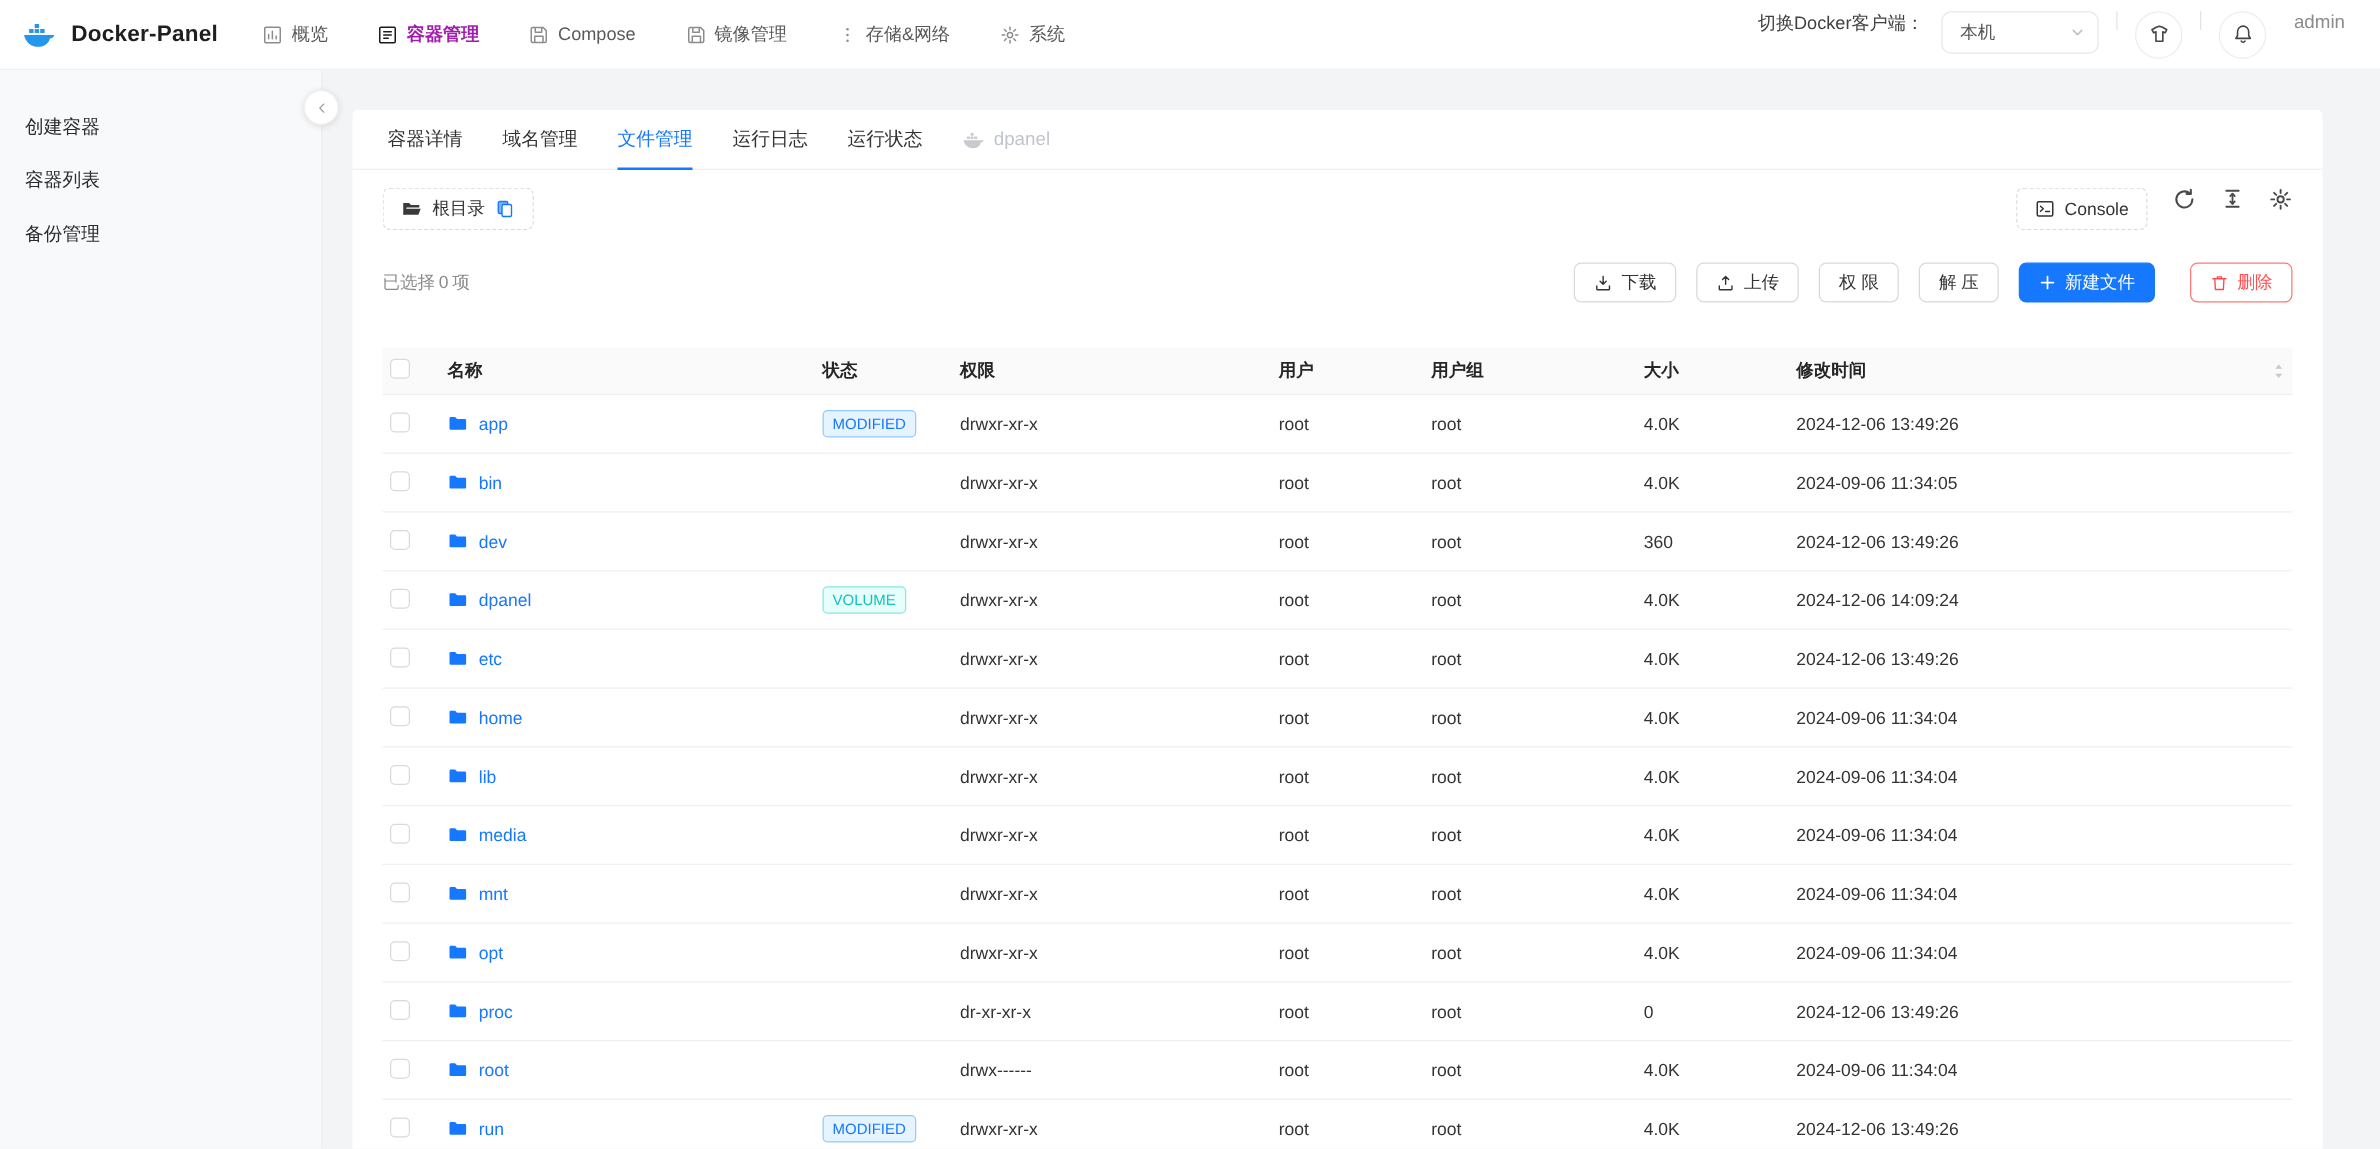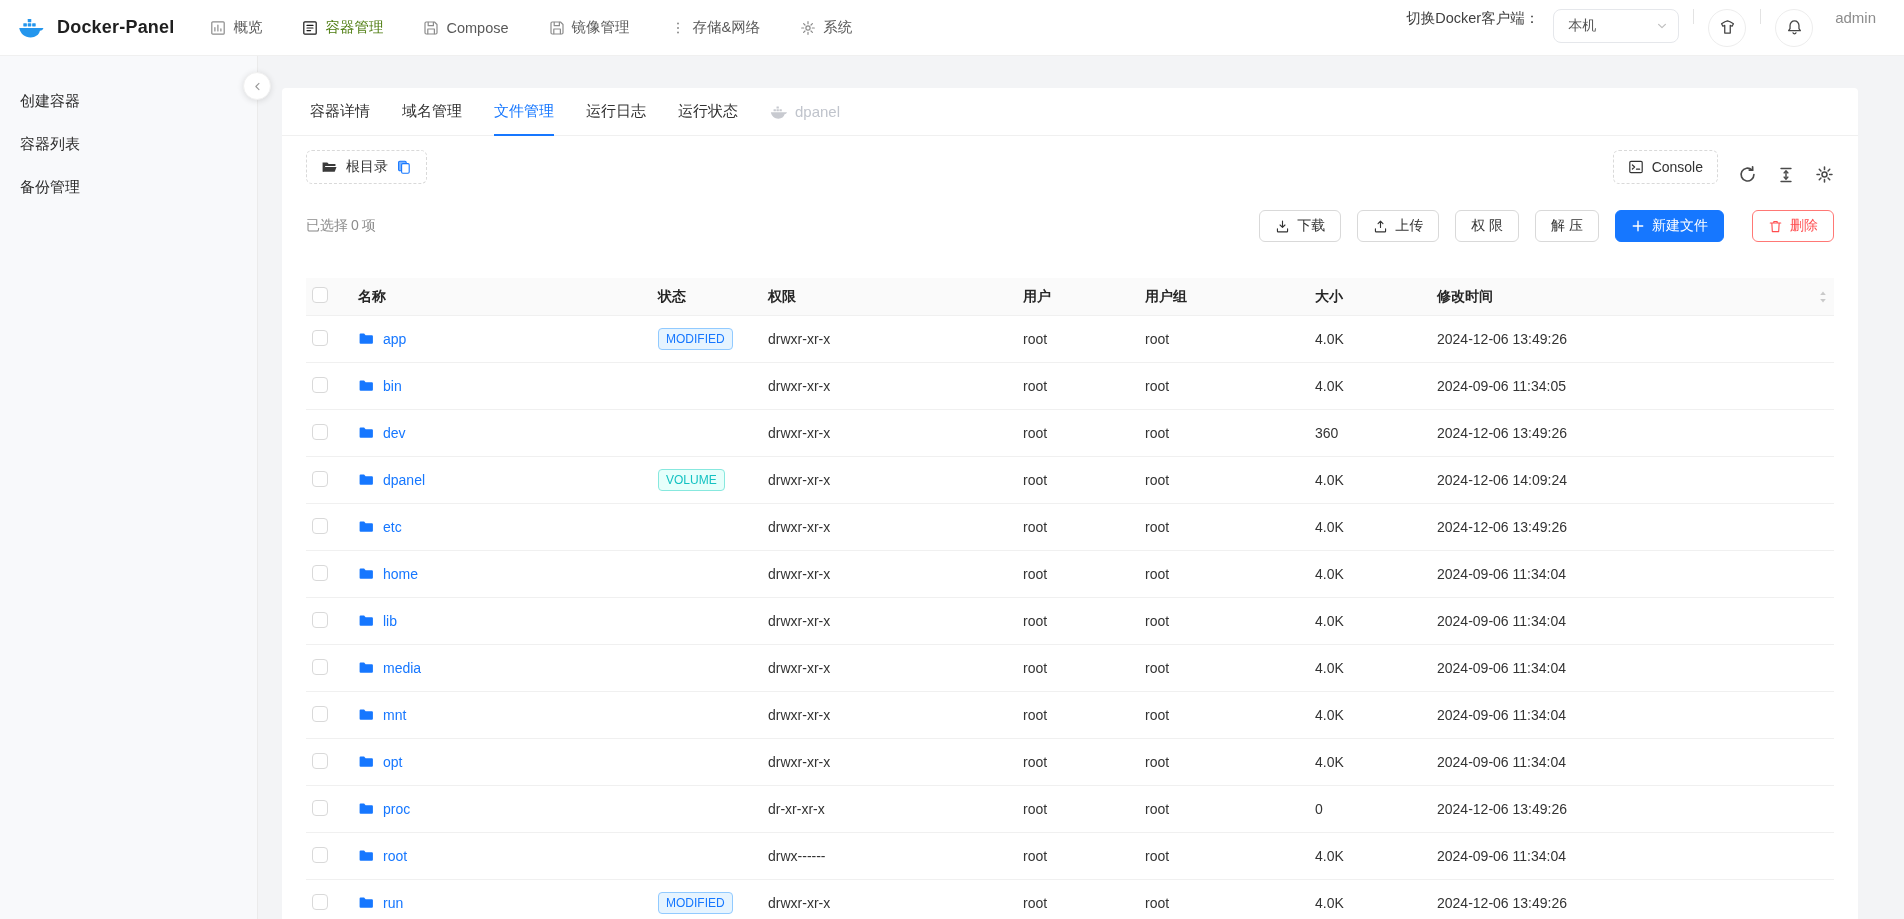--- a/index.html
+++ b/index.html
@@ -10,21 +10,21 @@
   svg.fl { fill:currentColor; stroke:none; }
 
   
   .navbar { height:56px; background:#fff; border-bottom:1px solid #f0f0f0;
     display:flex; align-items:center; padding:0 28px 0 18px; position:relative; z-index:5; }
   .brand { display:flex; align-items:center; gap:12px; margin-right:36px; }
   .brand-label { font-size:18px; font-weight:700; color:#1f1f1f; letter-spacing:.2px; }
   .menu { display:flex; align-items:center; gap:40px; }
   .menu-item { display:flex; align-items:center; gap:7px; color:#595959; cursor:pointer; font-size:14.5px; }
   .menu-item .mi-icon { display:flex; color:#8c8c8c; }
-  .menu-item.active { color:#4d7c0f; font-weight:400;align-items:center; }
+  .menu-item.active { color:#a21caf; font-weight:700;align-items:center; }
   .menu-item.active .mi-icon { color:#1a1a1a; }
   .nav-right { margin-left:auto; display:flex; align-items:flex-start; gap:14px; }
   .switch-label { color:#404040; font-size:14.5px; }
   .client-select { width:126px; height:34px; border:1px solid #e5e7eb; border-radius:8px;
     display:flex; align-items:center; justify-content:space-between; padding:0 10px 0 14px;
     color:#555; background:#fff; cursor:pointer; }
   .vsep { width:1px; height:15px; background:#e3e3e3; }
   .circle-btn { width:38px; height:38px; border-radius:50%; border:1px solid #ededed;
     background:#fff; display:flex; align-items:center; justify-content:center; color:#444; cursor:pointer; }
   .username { color:#8c8c8c; font-size:15px; margin-left:8px; }
@@ -44,21 +44,21 @@
   .tab { height:47px; display:flex; align-items:center; gap:7px; font-size:15px; color:#333;
     cursor:pointer; position:relative; }
   .tab.active { color:#1677ff; }
   .tab.active::after { content:""; position:absolute; left:0; right:0; bottom:-1px; height:2px; background:#1677ff; }
   .tab.disabled { color:#c0c4cc; cursor:default; }
 
   
   .pathbar { display:flex; justify-content:space-between; align-items:center; padding:14px 24px 0; }
   .dashed-btn { height:34px; border:1px dashed #d9d9d9; border-radius:6px; background:#fff;
     display:inline-flex; align-items:center; gap:8px; padding:0 14px; font-size:14px; color:#333; cursor:pointer; }
-  .path-tools { display:flex; align-items:flex-end; gap:20px; }
+  .path-tools { display:flex; align-items:flex-start; gap:20px; }
   .tool-icon { color:#4a4a4a; display:flex; cursor:pointer; }
 
   
   .selectbar { display:flex; justify-content:space-between; align-items:center; padding:0 24px; margin-top:26px; }
   .sel-text { color:#8c8c8c; display:flex; gap:3px; }
   .act-group { display:flex; align-items:center; gap:16px; }
   .btn { height:32px; border:1px solid #d9d9d9; border-radius:6px; background:#fff; color:#333;
     display:inline-flex; align-items:center; gap:7px; padding:0 15px; font-size:14px; cursor:pointer;
     font-family:inherit;justify-content:space-between; }
   .btn.primary { background:#1677ff; border-color:#1677ff; color:#fff; }

